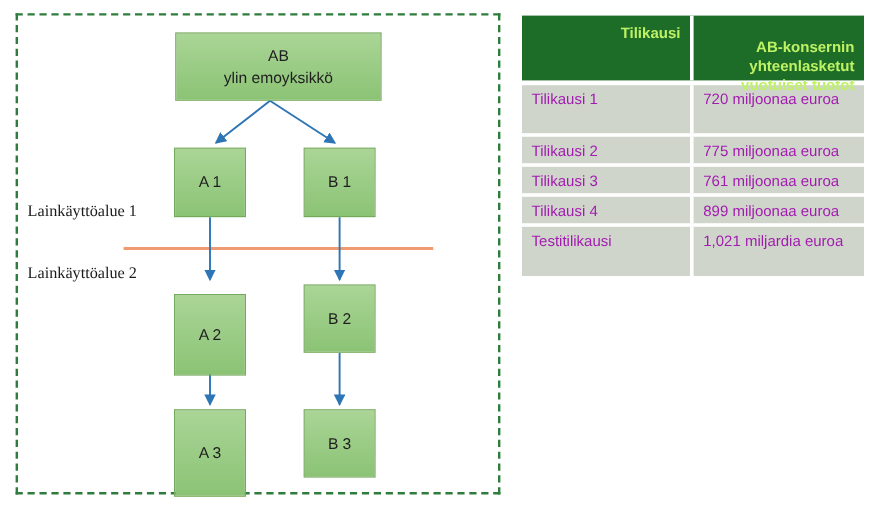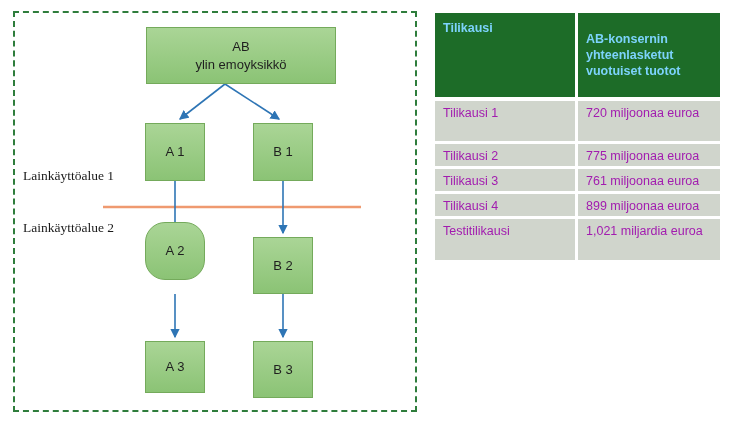--- a/index.html
+++ b/index.html
@@ -30,26 +30,26 @@
     box-sizing: border-box;
     display: flex;
     flex-direction: column;
     align-items: center;
     justify-content: center;
     text-align: center;
     font-size: 13px;
     color: #1f1f1f;
     line-height: 18px;
   }
-  .node-root { left: 131px; top: 14px;  width: 190px; height: 57px; }
+  .node-root { left: 131px; top: 14px;  width: 172px; height: 57px; }
   .node-a1   { left: 130px; top: 110px; width: 60px;  height: 58px; text-align: right; }
   .node-b1   { left: 238px; top: 110px; width: 60px;  height: 58px; }
-  .node-a2   { left: 130px; top: 209px; width: 60px;  height: 58px; border-radius: 20px; }
+  .node-a2   { left: 130px; top: 232px; width: 60px;  height: 68px; }
   .node-b2   { left: 238px; top: 224px; width: 60px;  height: 57px; }
-  .node-a3   { left: 130px; top: 328px; width: 60px;  height: 52px; }
+  .node-a3   { left: 130px; top: 328px; width: 60px;  height: 73px; }
   .node-b3   { left: 238px; top: 328px; width: 60px;  height: 57px; }
 
   .area-label {
     position: absolute;
     left: 8px;
     font-size: 13.5px;
     color: #1a1a1a;
     white-space: nowrap;
     font-family: Liberation Serif, serif;
   }
@@ -59,25 +59,26 @@
   
   .revenue-table {
     position: absolute;
     left: 435px; top: 13px;
     width: 285px;
     font-size: 12.5px;
   }
   .t-header {
     display: flex;
     background: #1d6c28;
-    color: #7dd3fc;
+    color: #bef264;
     font-weight: bold;
-    height: 84px;
+    height: 54px;
     box-sizing: border-box;
     line-height: 16px;
+    text-align: right;
   }
   .t-header .c1 {
     width: 143px;
     box-sizing: border-box;
     padding: 7px 8px 0 8px;
     border-right: 3px solid #ffffff;
   }
   .t-header .c2 {
     flex: 1;
     padding: 18px 8px 0 8px;

